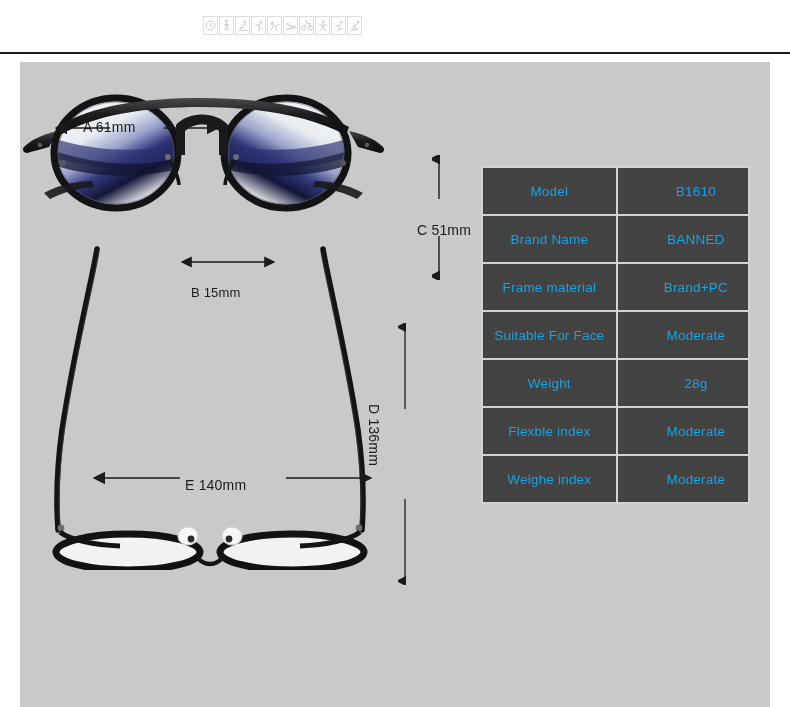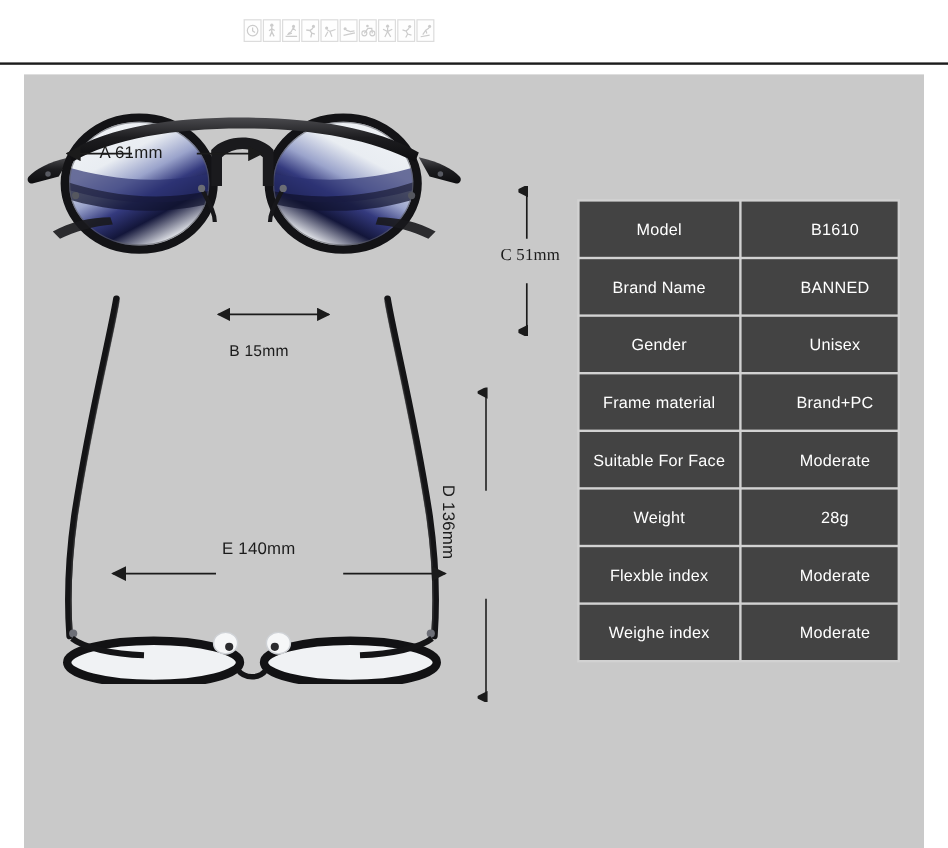--- a/index.html
+++ b/index.html
@@ -61,48 +61,48 @@
   
   .dim-label {
     position: absolute;
     color: #1b1b1b;
     font-size: 14px;
     letter-spacing: 0.2px;
     white-space: nowrap;
   }
   .dim-a { left: 83px;  top: 119px; }
   .dim-b { left: 191px; top: 285px; font-size: 13px; }
-  .dim-c { left: 417px; top: 206px; font-family: Liberation Serif, serif; }
+  .dim-c { left: 417px; top: 222px; }
   .dim-d {
     left: 382px; top: 404px;
     transform: rotate(90deg);
     transform-origin: left top;
   }
-  .dim-e { left: 185px; top: 449px; }
+  .dim-e { left: 185px; top: 477px; }
 
   .arrow-svg { position: absolute; pointer-events: none; }
   .arr-a { left: 52px;  top: 120px; }
   .arr-b { left: 178px; top: 255px; }
   .arr-c { left: 432px; top: 155px; }
   .arr-d { left: 398px; top: 323px; }
   .arr-e { left: 90px;  top: 470px; }
 
   
   .spec-table {
     position: absolute;
     left: 481px; top: 166px;
     width: 269px;
     border-collapse: separate;
     border-spacing: 2px;
     background: #d2d2d2;
   }
   .spec-table td {
     height: 46px;
     background: #434343;
-    color: #ffffff;
+    color: #0ea5e9;
     font-size: 13.5px;
     text-align: center;
     vertical-align: middle;
     letter-spacing: 0.2px;
   }
   .spec-table td.col-label { width: 134px; }
   .spec-table td.col-value { width: 131px; padding-left: 26px; }
 </style>
 </head>
 <body>
@@ -359,24 +359,20 @@
     <tbody>
       <tr>
         <td class="col-label">Model</td>
         <td class="col-value">B1610</td>
       </tr>
       <tr>
         <td class="col-label">Brand Name</td>
         <td class="col-value">BANNED</td>
       </tr>
       <tr>
-        <td class="col-label">Gender</td>
-        <td class="col-value">Unisex</td>
-      </tr>
-      <tr>
         <td class="col-label">Frame material</td>
         <td class="col-value">Brand+PC</td>
       </tr>
       <tr>
         <td class="col-label">Suitable For Face</td>
         <td class="col-value">Moderate</td>
       </tr>
       <tr>
         <td class="col-label">Weight</td>
         <td class="col-value">28g</td>

